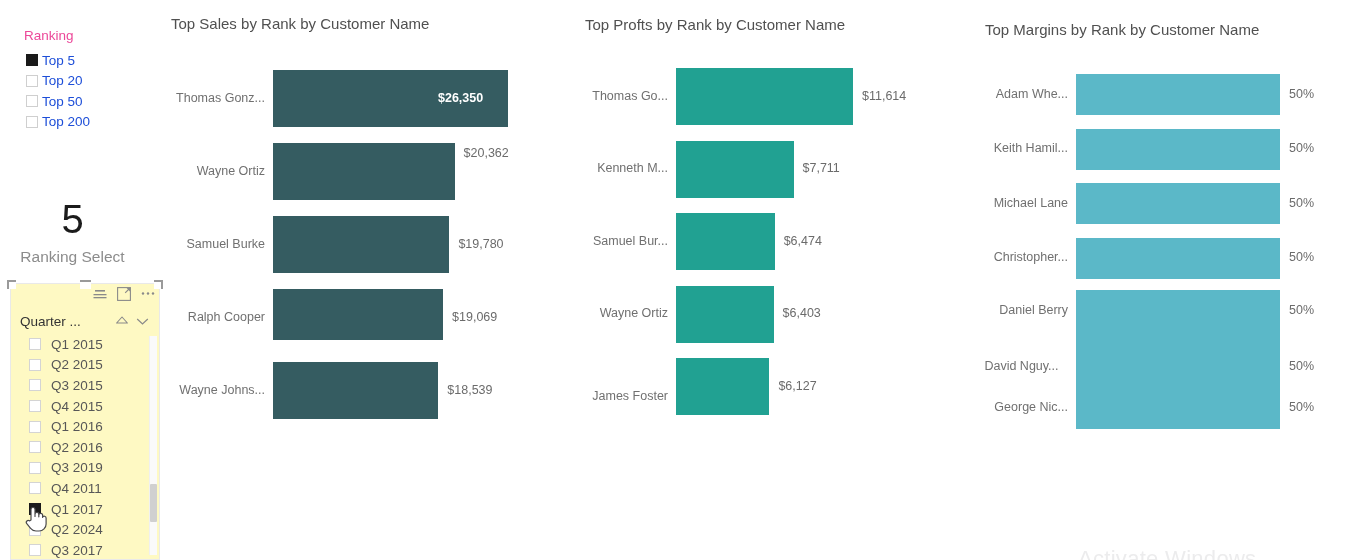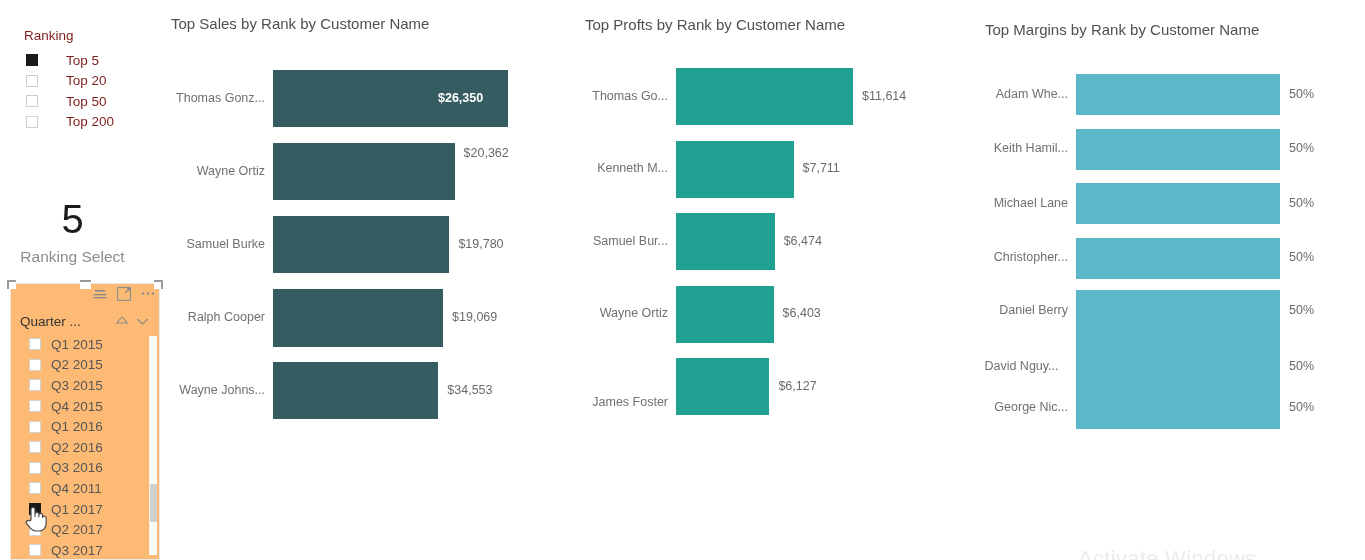--- a/index.html
+++ b/index.html
@@ -22,21 +22,21 @@
     left: 0; top: 0;
     width: 160px;
     height: 560px;
   }
 
   .ranking-title {
     position: absolute;
     left: 24px;
     top: 28px;
     font-size: 13.5px;
-    color: #7f1d1d;
+    color: #ec4899;
   }
 
   .ranking-list {
     position: absolute;
     left: 26px;
     top: 50px;
     width: 130px;
   }
   .ranking-item {
     display: flex;
@@ -50,23 +50,23 @@
     border: 1px solid #cfcfcf;
     background: #ffffff;
     box-sizing: border-box;
     flex: 0 0 auto;
   }
   .rk-box.checked {
     background: #1a1a1a;
     border-color: #1a1a1a;
   }
   .rk-label {
-    margin-left: 28px;
+    margin-left: 4px;
     font-size: 13.5px;
-    color: #7f1d1d;
+    color: #1d4ed8;
     white-space: nowrap;
   }
 
   .ranking-number {
     position: absolute;
     left: 0;
     top: 198px;
     width: 145px;
     text-align: center;
     font-size: 40px;
@@ -83,21 +83,21 @@
     color: #8c8c8c;
   }
 
   
   #slicer {
     position: absolute;
     left: 10px;
     top: 283px;
     width: 150px;
     height: 277px;
-    background: #fdba74;
+    background: #fef9c3;
     border: 1px solid #e9e9e9;
     box-sizing: border-box;
   }
   .slicer-handle {
     position: absolute;
     width: 9px;
     height: 9px;
     border: 2px solid #9a9a9a;
     background: #ffffff;
     box-sizing: border-box;
@@ -370,33 +370,33 @@
         <div class="slicer-item">
           <span class="sl-box"></span>
           <span class="sl-label">Q1 2016</span>
         </div>
         <div class="slicer-item">
           <span class="sl-box"></span>
           <span class="sl-label">Q2 2016</span>
         </div>
         <div class="slicer-item">
           <span class="sl-box"></span>
-          <span class="sl-label">Q3 2016</span>
+          <span class="sl-label">Q3 2019</span>
         </div>
         <div class="slicer-item">
           <span class="sl-box"></span>
           <span class="sl-label">Q4 2011</span>
         </div>
         <div class="slicer-item">
           <span class="sl-box checked"></span>
           <span class="sl-label">Q1 2017</span>
         </div>
         <div class="slicer-item">
           <span class="sl-box"></span>
-          <span class="sl-label">Q2 2017</span>
+          <span class="sl-label">Q2 2024</span>
         </div>
         <div class="slicer-item">
           <span class="sl-box"></span>
           <span class="sl-label">Q3 2017</span>
         </div>
       </div>
 
     <div class="slicer-scrollbar">
       <div class="slicer-thumb"></div>
     </div>
@@ -422,29 +422,29 @@
       <div class="bar-row" style="top: 143px; height: 57px;">
         <div class="cat-label" style="left: 0px; width: 105px; top: 20.5px;">Wayne Ortiz</div>
         <div class="bar" style="left: 113px; width: 181.597px; background: rgb(53, 92, 97);"></div>
         <div class="val-label val-outside" style="top: 3px; left: 303.597px;">$20,362</div>
       </div>
       <div class="bar-row" style="top: 216px; height: 57px;">
         <div class="cat-label" style="left: 0px; width: 105px; top: 20.5px;">Samuel Burke</div>
         <div class="bar" style="left: 113px; width: 176.406px; background: rgb(53, 92, 97);"></div>
         <div class="val-label val-outside" style="top: 20.5px; left: 298.406px;">$19,780</div>
       </div>
-      <div class="bar-row" style="top: 289px; height: 58px;">
+      <div class="bar-row" style="top: 289px; height: 51px;">
         <div class="cat-label" style="left: 0px; width: 105px; top: 20.5px;">Ralph Cooper</div>
         <div class="bar" style="left: 113px; width: 170.065px; background: rgb(53, 92, 97);"></div>
         <div class="val-label val-outside" style="top: 20.5px; left: 292.065px;">$19,069</div>
       </div>
       <div class="bar-row" style="top: 362px; height: 57px;">
         <div class="cat-label" style="left: 0px; width: 105px; top: 20.5px;">Wayne Johns...</div>
         <div class="bar" style="left: 113px; width: 165.338px; background: rgb(53, 92, 97);"></div>
-        <div class="val-label val-outside" style="top: 20.5px; left: 287.338px;">$34,553</div>
+        <div class="val-label val-outside" style="top: 20.5px; left: 287.338px;">$18,539</div>
       </div>
     </div>
 </div>
 
 <div class="chart" id="chart-profits">
   <div class="chart-title">Top Profts by Rank by Customer Name</div>
   <div class="plot" id="plot-profits">
       <div class="bar-row" style="top: 68px; height: 57px;">
         <div class="cat-label" style="left: 0px; width: 88px; top: 20.5px;">Thomas Go...</div>
         <div class="bar" style="left: 96px; width: 177px; background: rgb(33, 161, 146);"></div>
@@ -459,21 +459,21 @@
         <div class="cat-label" style="left: 0px; width: 88px; top: 20.5px;">Samuel Bur...</div>
         <div class="bar" style="left: 96px; width: 98.6652px; background: rgb(33, 161, 146);"></div>
         <div class="val-label val-outside" style="top: 20.5px; left: 203.665px;">$6,474</div>
       </div>
       <div class="bar-row" style="top: 285.5px; height: 57px;">
         <div class="cat-label" style="left: 0px; width: 88px; top: 20.5px;">Wayne Ortiz</div>
         <div class="bar" style="left: 96px; width: 97.5832px; background: rgb(33, 161, 146);"></div>
         <div class="val-label val-outside" style="top: 20.5px; left: 202.583px;">$6,403</div>
       </div>
       <div class="bar-row" style="top: 358px; height: 57px;">
-        <div class="cat-label" style="left: 0px; width: 88px; top: 37px;">James Foster</div>
+        <div class="cat-label" style="left: 0px; width: 88px; top: 31px;">James Foster</div>
         <div class="bar" style="left: 96px; width: 93.3769px; background: rgb(33, 161, 146);"></div>
         <div class="val-label val-outside" style="top: 20.5px; left: 198.377px;">$6,127</div>
       </div>
     </div>
 </div>
 
 <div class="chart" id="chart-margins">
   <div class="chart-title">Top Margins by Rank by Customer Name</div>
   <div class="plot" id="plot-margins">
       <div class="bar-row" style="top: 74px; height: 41px;">

